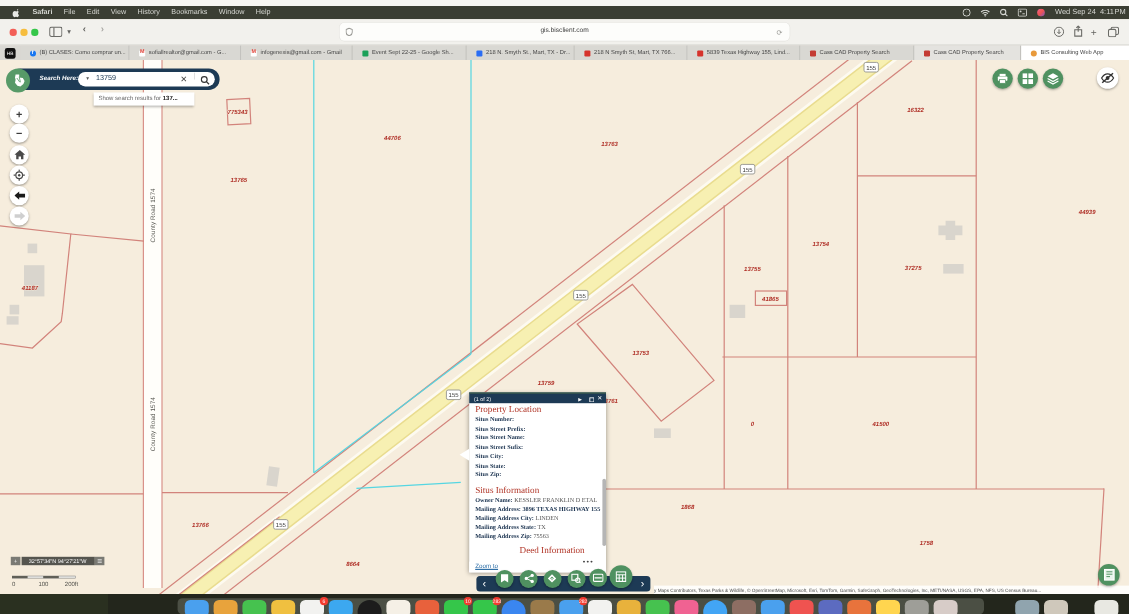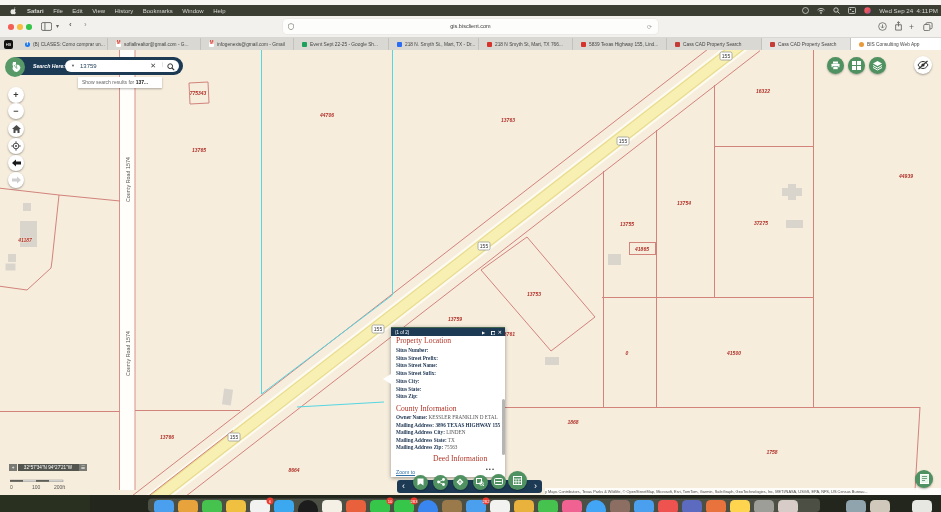--- a/index.html
+++ b/index.html
@@ -318,21 +318,21 @@
       <svg style="position:absolute; right:10px; top:2.5px;" width="4.5" height="4.5" viewBox="0 0 5 5">
           <rect x="0.5" y="0.5" width="4" height="4" fill="none" stroke="#fff" stroke-width="1"></rect>
         </svg>
       <span style="position:absolute; right:3px; top:0; font-size:5px;">✕</span>
     </div>
     <div style="position:absolute; left:5px; top:9px; width:106px;font-family:Liberation Serif, serif;">
       <div class="red">Property Location</div>
       <div class="lbl" style="margin-top:2px; line-height:7.7px; font-weight:bold;">
         Situs Number:<br>Situs Street Prefix:<br>Situs Street Name:<br>Situs Street Sufix:<br>Situs City:<br>Situs State:<br>Situs Zip:
       </div>
-      <div class="red" style="margin-top:3px;">County Information</div>
+      <div class="red" style="margin-top:3px;">Situs Information</div>
       <div class="lbl" style="margin-top:1.5px; line-height:7.5px;">
         <b>Owner Name:</b> <span style="color:#555;">KESSLER FRANKLIN D ETAL</span><br>
         <b>Mailing Address: 3896 TEXAS HIGHWAY 155</b><br>
         <b>Mailing Address City:</b> <span style="color:#555;">LINDEN</span><br>
         <b>Mailing Address State:</b> <span style="color:#555;">TX</span><br>
         <b>Mailing Address Zip:</b> <span style="color:#555;">75563</span>
       </div>
       <div class="red" style="margin-top:2px;padding-left:37px;">Deed Information</div>
     </div>
     <div style="position:absolute; left:0; bottom:0; width:114px; height:9px; background:#fff;">

